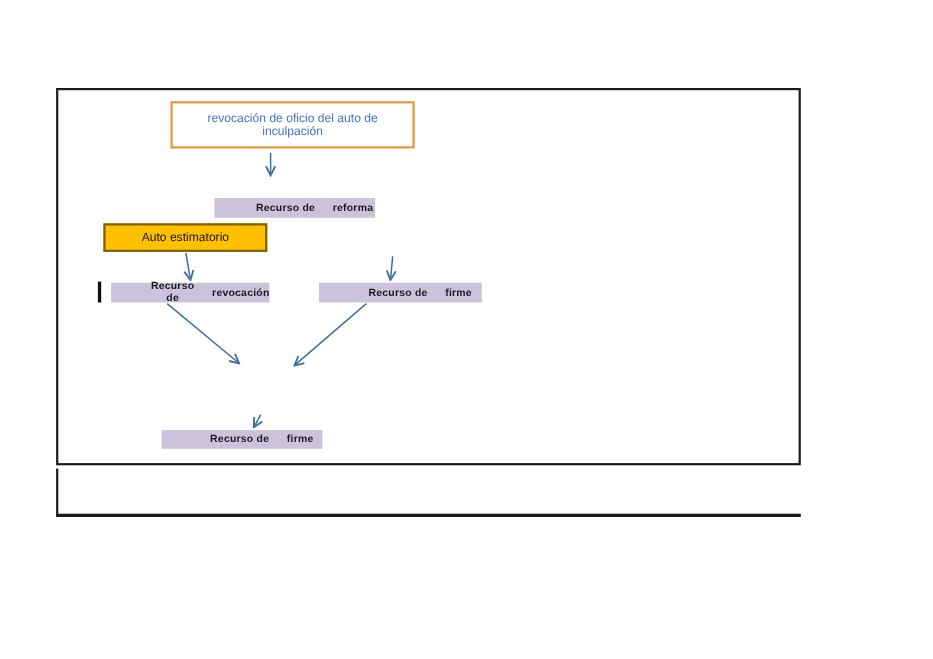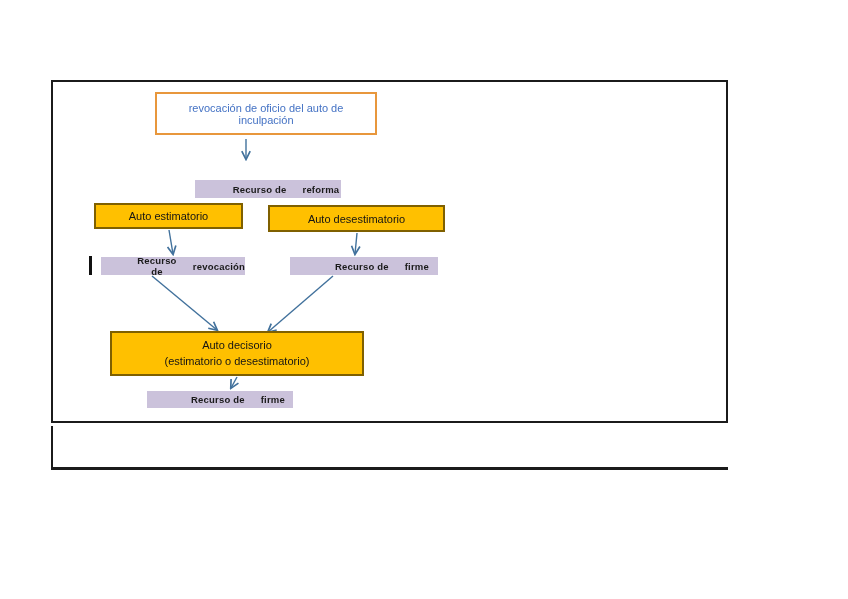--- a/index.html
+++ b/index.html
@@ -120,39 +120,32 @@
 
   <div class="node lavender-bar bar-reforma">
     <span>Recurso de</span>
     <span>reforma</span>
   </div>
 
   <div class="node gold-box box-estimatorio">
     <span>Auto estimatorio</span>
   </div>
 
-  <div class="node gold-box box-desestimatorio">
-    <span>Auto desestimatorio</span>
-  </div>
 
   <div class="text-cursor"></div>
 
   <div class="node lavender-bar bar-apelacion">
     <span>Recurso de</span>
     <span>revocación</span>
   </div>
 
   <div class="node lavender-bar bar-firme-upper">
     <span>Recurso de</span>
     <span>firme</span>
   </div>
 
-  <div class="node gold-box box-decisorio">
-    <div>Auto decisorio</div>
-    <div>(estimatorio o desestimatorio)</div>
-  </div>
 
   <div class="node lavender-bar bar-firme-lower">
     <span>Recurso de</span>
     <span>firme</span>
   </div>
 
 </div>
 
 </body></html>

